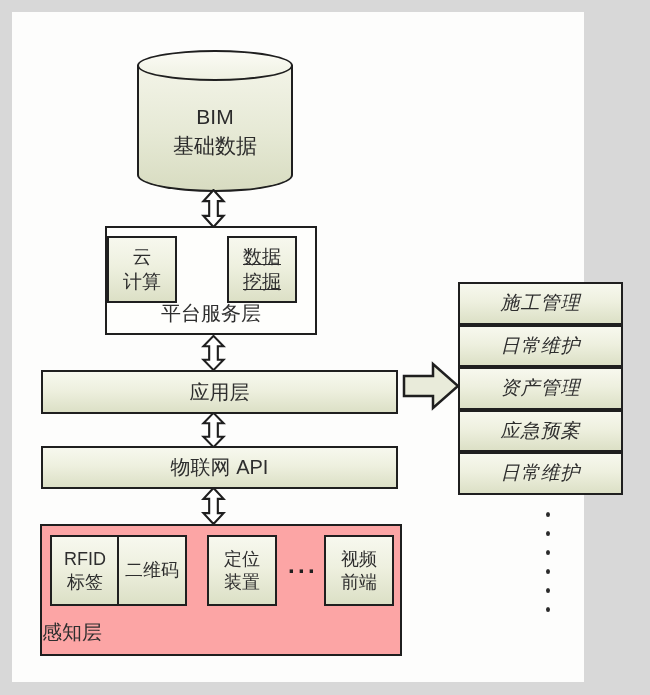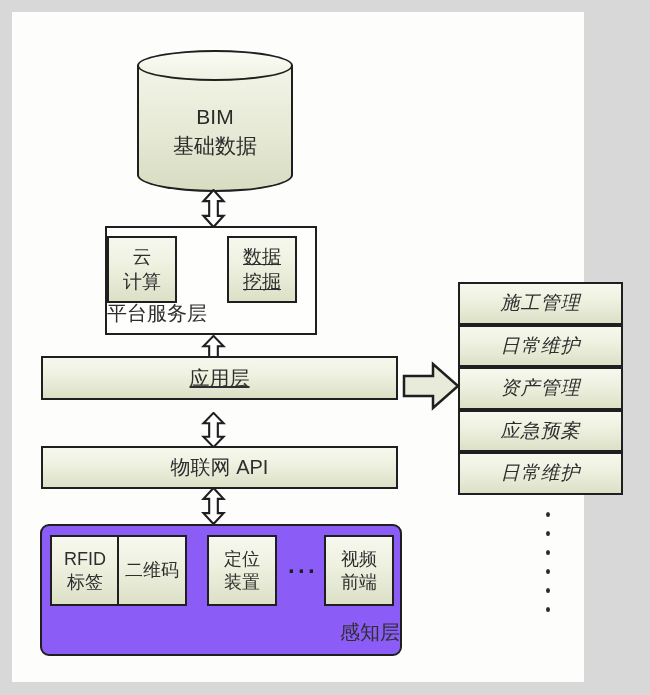--- a/index.html
+++ b/index.html
@@ -59,51 +59,50 @@
   .platform-box {
     position: absolute; left: 93px; top: 214px; width: 212px; height: 109px;
     background: #fefefc;
   }
   .module-box {
     position: absolute; top: 8px; width: 70px; height: 67px;
     font-size: 19px; line-height: 1.3;
   }
   .platform-label {
     position: absolute; left: 0; bottom: 6px; width: 100%;
-    font-size: 20px;
+    text-align: center; font-size: 20px;
   }
   
   .layer-bar {
     position: absolute; left: 29px; width: 357px; height: 44px;
     font-size: 20px;
   }
-  .bar-application { top: 344px; text-decoration: underline; }
+  .bar-application { top: 358px; }
   .bar-iot { top: 434px; height: 43px; }
   
   .perception-box {
     position: absolute; left: 28px; top: 512px; width: 362px; height: 132px;
-    background: #8b5cf6;
-    border-radius: 9px;
+    background: #fca5a5;
   }
   .device-box {
     position: absolute; top: 9px; width: 70px; height: 71px;
     font-size: 18px; line-height: 1.25;
   }
   .dev-rfid { left: 8px; }
   .dev-qr { left: 75px; }
   .dev-pos { left: 165px; }
   .dev-video { left: 282px; }
   .device-ellipsis {
     position: absolute; left: 240px; top: 9px; width: 42px; height: 71px;
     display: flex; align-items: center; justify-content: center;
     font-size: 24px; font-weight: bold; letter-spacing: 2px; color: #1f1f1f;
   }
   .perception-label {
     position: absolute; left: 0; bottom: 8px; width: 100%;
-    text-align: right; font-size: 20px;
+    text-align: left; font-size: 20px;
   }
   
   .big-arrow { position: absolute; left: 390px; top: 348px; width: 58px; height: 52px; }
   
   .app-list { position: absolute; left: 446px; top: 270px; width: 165px; font-style: italic; }
   .app-list-item {
     width: 165px; height: 42.5px;
     display: flex; align-items: center; justify-content: center;
     font-size: 19px; letter-spacing: 1px;
   }

